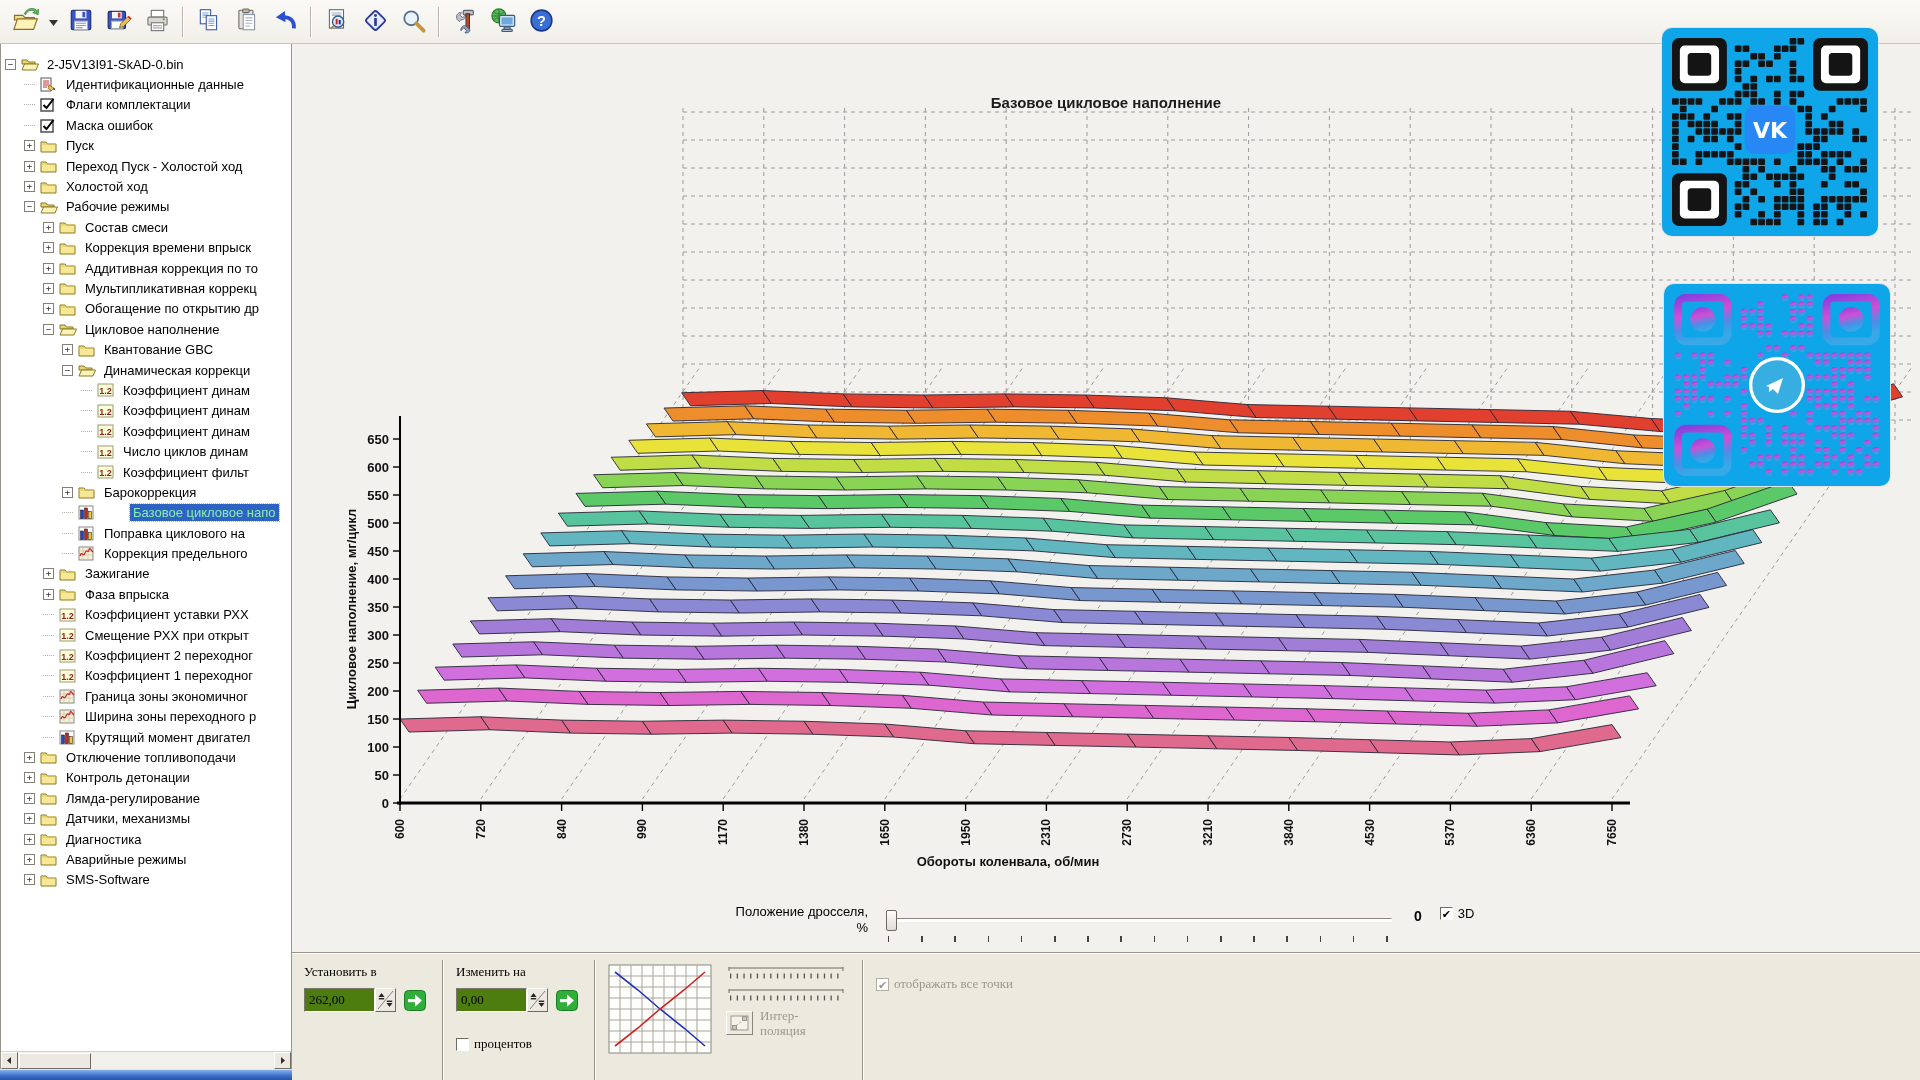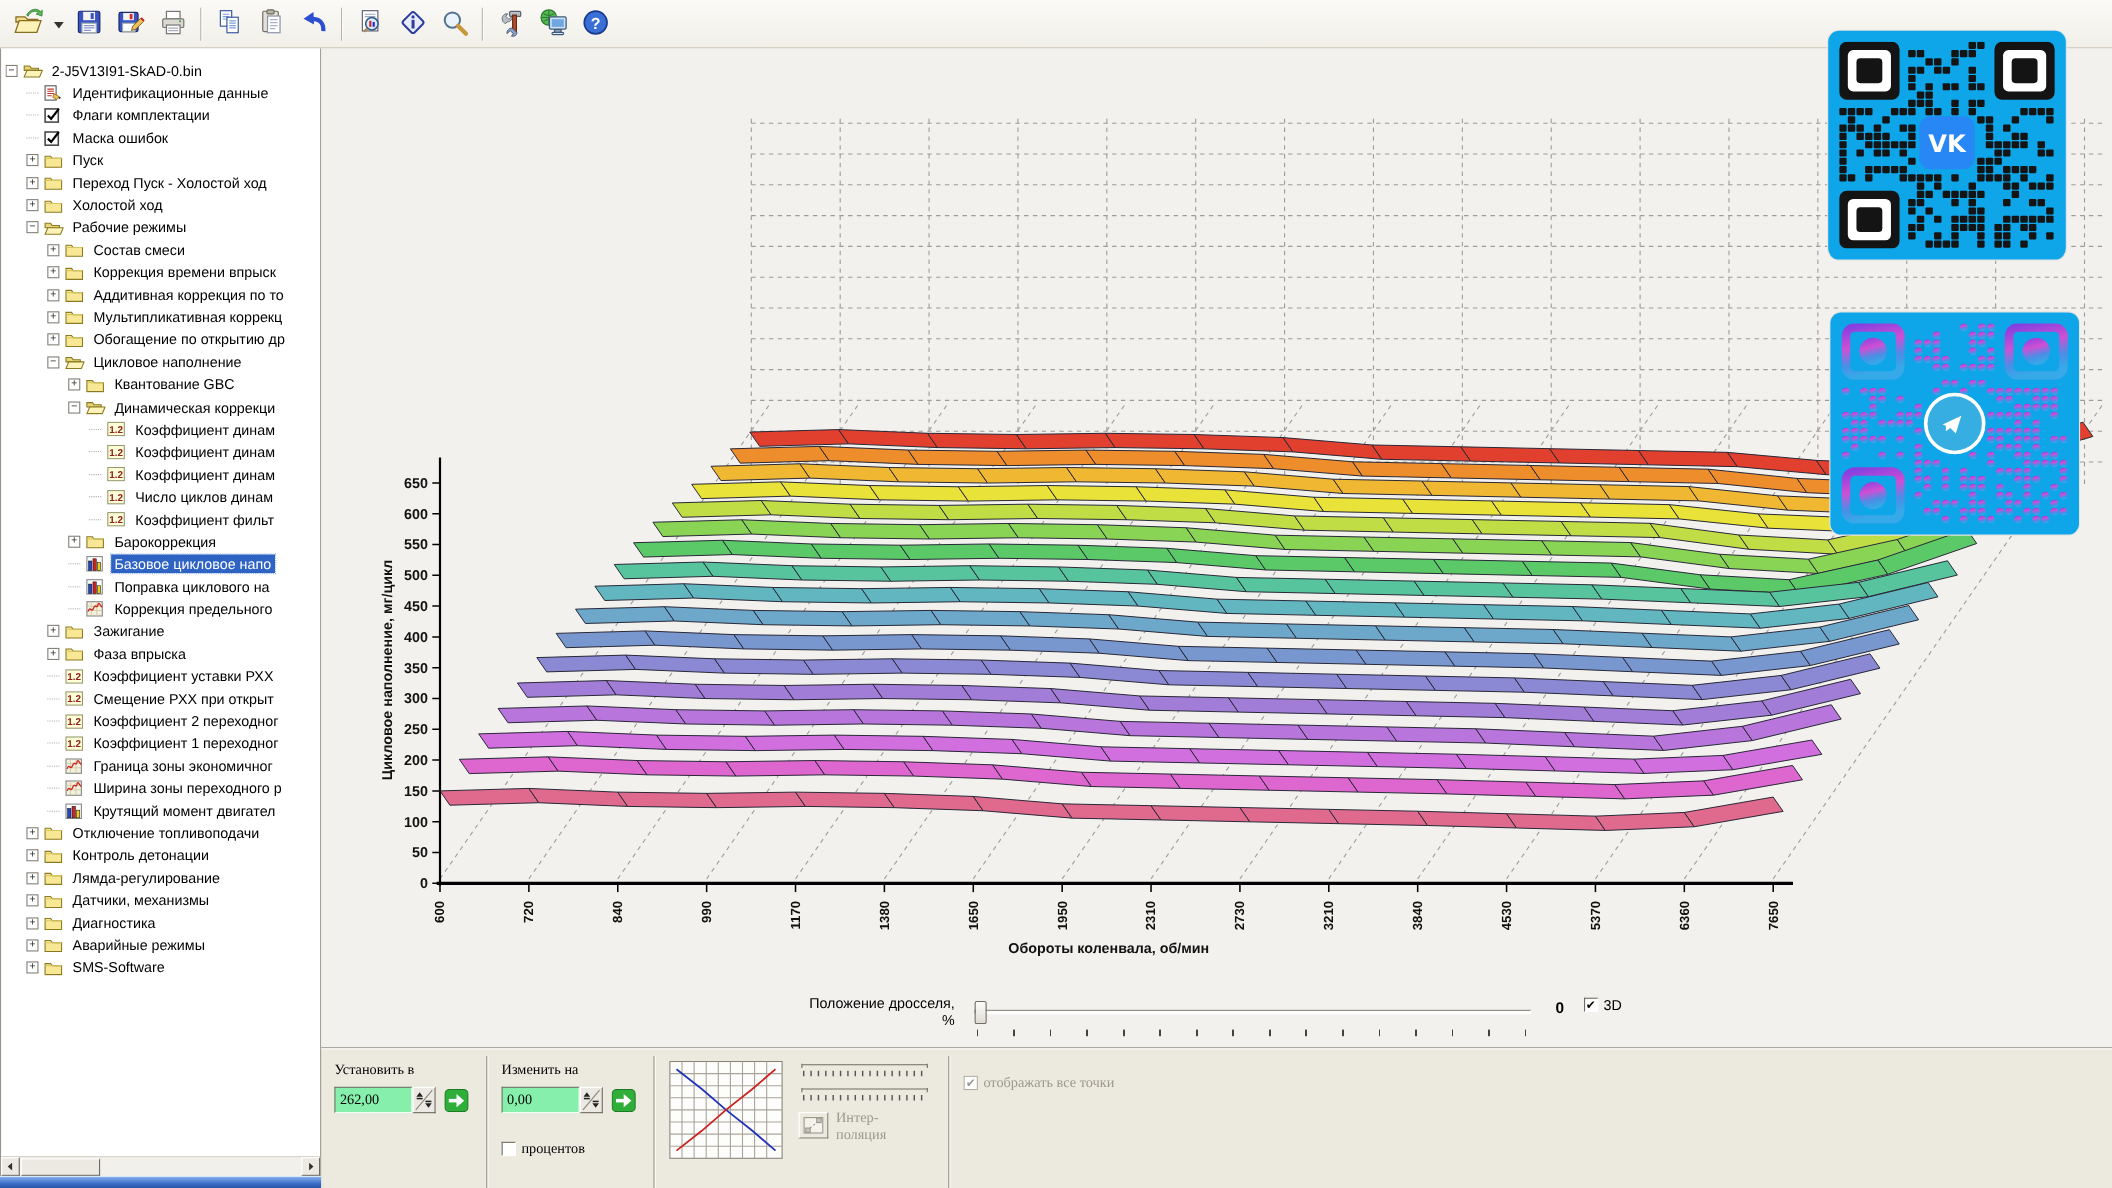--- a/index.html
+++ b/index.html
@@ -24,21 +24,21 @@
 
   
   .trow { height:20.4px; display:flex; align-items:center; white-space:nowrap;
     font-size:13px; color:#000; overflow:hidden; }
   .trow .exp { width:11px; height:11px; border:1px solid #848078; background:#fff; flex:none;
     font-size:9px; line-height:9px; text-align:center; color:#333; margin-right:5px;
     font-family:"DejaVu Sans Mono", monospace; }
   .trow .stub { width:11px; height:1px; border-top:1px dotted #b5b1a8; flex:none; margin-right:5px; }
   .trow .ticn { width:18px; height:16px; flex:none; margin-right:5px; display:flex; align-items:center; }
   .trow .lbl { padding:1px 3px;text-align:right; }
-  .trow .lbl.sel { background:#2e63c4; color:#ffffff; outline:1px dotted #9db8e8; }
+  .trow .lbl.sel { background:#2e63c4; color:#86efac; outline:1px dotted #9db8e8;margin-left:29px; }
 
   .hscroll { position:absolute; left:0; right:0; bottom:10px; height:18px; background:#f2f0ea;
     border-top:1px solid #d5d2c8; display:flex; align-items:center; }
   .hs-arrow { width:17px; height:17px; background:#ece9e2; border:1px solid;
     border-color:#fff #6f6b62 #6f6b62 #fff; display:flex; align-items:center; justify-content:center; flex:none; }
   .hs-arrow svg { display:block; }
   .hs-thumb { width:72px; height:16px; margin-left:1px; background:#ece9e2; border:1px solid;
     border-color:#fff #6f6b62 #6f6b62 #fff; }
   .taskbar-sliver { position:absolute; left:-1px; right:-1px; bottom:-1px; height:11px;
     background:linear-gradient(#86b0ec,#3a6cc8 60%,#2a55a8); border-top:1px solid #d8e6fa; }
@@ -68,21 +68,21 @@
   .chk.disabled, .chk.disabled .box { color:#9b978e; }
   .chk.disabled .box { border-color:#b1ada4; }
 
   
   .bottom-panel { position:absolute; left:0; right:0; bottom:0; height:127px; background:#eceadf;
     border-top:1px solid #fff; box-shadow:0 -1px 0 #9a968c; display:flex; align-items:flex-start; padding:10px 0 0 12px; }
   .bp-sec { margin-right:10px;font-family:Liberation Serif, serif; }
   .bp-caption { font-size:13px; color:#000; margin-bottom:8px; }
   .bp-row { display:flex; align-items:center; gap:8px; }
   .spin-edit { display:flex; align-items:stretch; }
-  .spin-val { width:71px; height:24px; background:#86efac; border:1px solid;
+  .spin-val { width:71px; height:24px; background:#4d7c0f; border:1px solid;
     border-color:#7a766d #fff #fff #7a766d; font-size:13px; padding:3px 3px 0 4px; }
   .spin-btn { width:21px; height:24px; background:#ece9e2; border:1px solid;
     border-color:#fff #6f6b62 #6f6b62 #fff; display:flex; align-items:center; justify-content:center; }
   .go-btn { width:22px; height:21px; border:none; background:transparent; padding:0; display:flex; }
   .bp-div { width:2px; align-self:stretch; margin:-4px 12px 0 6px;
     border-left:1px solid #9a968c; border-right:1px solid #fff; }
   .curve-btn { width:104px; height:90px; border:none; background:transparent; padding:0; margin-right:14px; display:flex; }
   .dashline { display:block; margin-bottom:6px; }
   .interp-row { display:flex; align-items:center; gap:7px; margin-top:6px; }
   .interp-btn { width:27px; height:24px; background:#eceadf; border:1px solid;
@@ -692,20 +692,21 @@
             <svg width="7" height="7" viewBox="0 0 7 7">
               <path d="M2 0 6 3.5 2 7z" fill="#33302a"></path>
             </svg>
           </span>
       </div>
       <div class="taskbar-sliver"></div>
     </div>
 
     <div class="content">
       <div class="chart-area">
+        <div class="chart-title">Базовое цикловое наполнение</div>
         <svg id="chart-svg" width="1628" height="909" viewBox="0 0 1628 909">
             <line x1="108" y1="755" x2="408" y2="323" stroke="#9c9c9c" stroke-width="1" stroke-dasharray="4 4"></line>
             <line x1="188.8" y1="755" x2="488.8" y2="323" stroke="#9c9c9c" stroke-width="1" stroke-dasharray="4 4"></line>
             <line x1="269.6" y1="755" x2="569.6" y2="323" stroke="#9c9c9c" stroke-width="1" stroke-dasharray="4 4"></line>
             <line x1="350.4" y1="755" x2="650.4" y2="323" stroke="#9c9c9c" stroke-width="1" stroke-dasharray="4 4"></line>
             <line x1="431.2" y1="755" x2="731.2" y2="323" stroke="#9c9c9c" stroke-width="1" stroke-dasharray="4 4"></line>
             <line x1="512" y1="755" x2="812" y2="323" stroke="#9c9c9c" stroke-width="1" stroke-dasharray="4 4"></line>
             <line x1="592.8" y1="755" x2="892.8" y2="323" stroke="#9c9c9c" stroke-width="1" stroke-dasharray="4 4"></line>
             <line x1="673.6" y1="755" x2="973.6" y2="323" stroke="#9c9c9c" stroke-width="1" stroke-dasharray="4 4"></line>
             <line x1="754.4" y1="755" x2="1054.4" y2="323" stroke="#9c9c9c" stroke-width="1" stroke-dasharray="4 4"></line>

